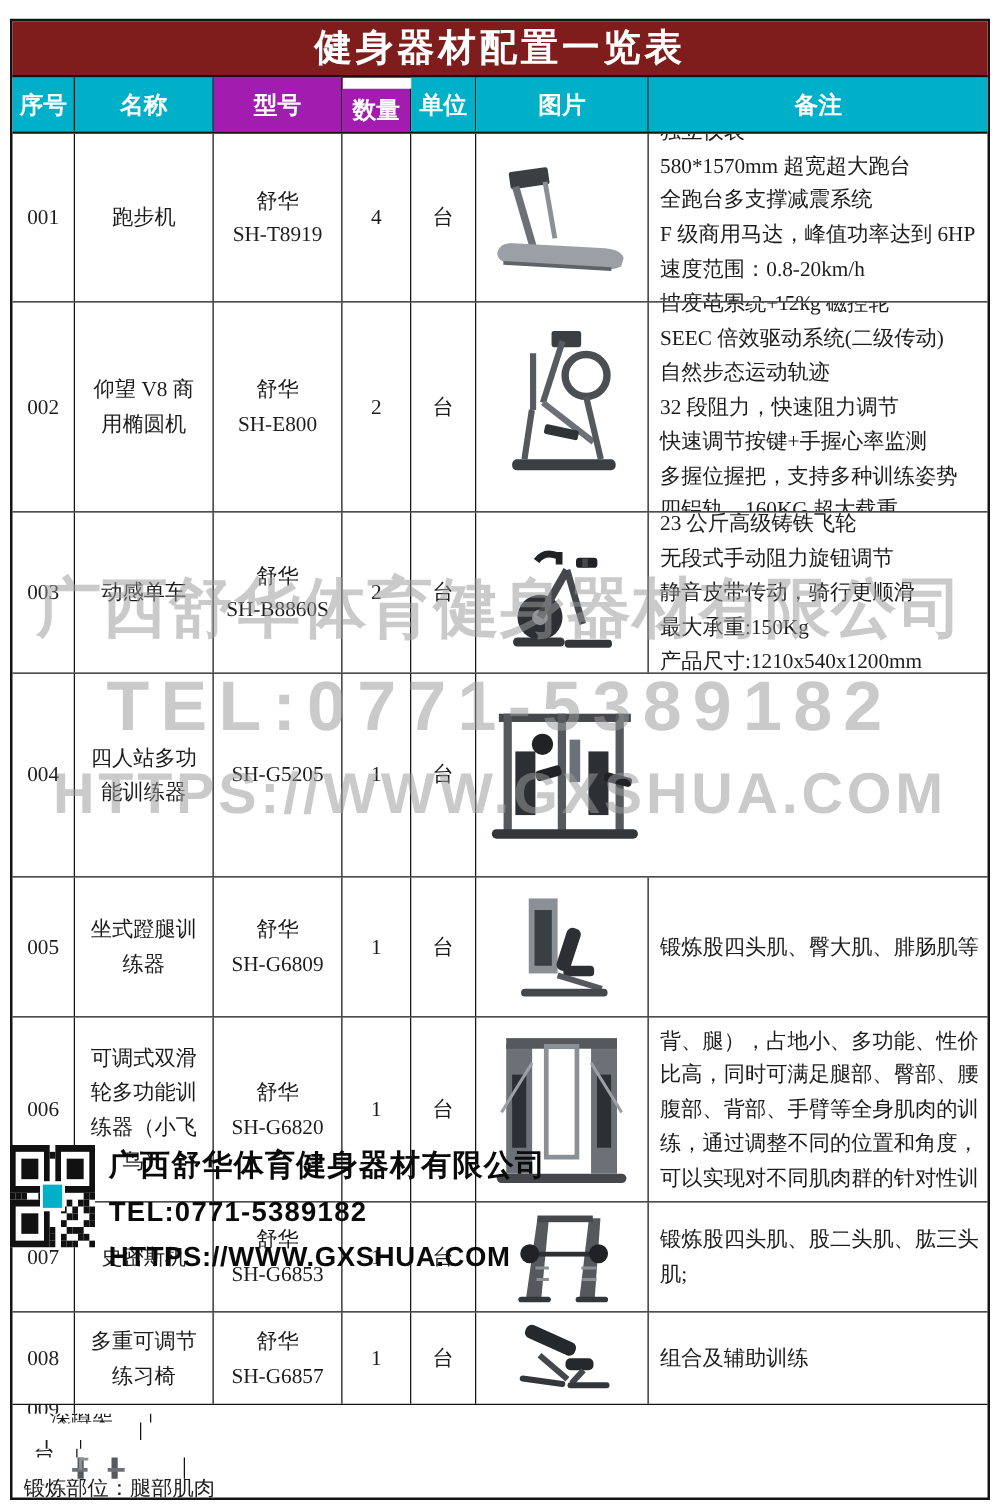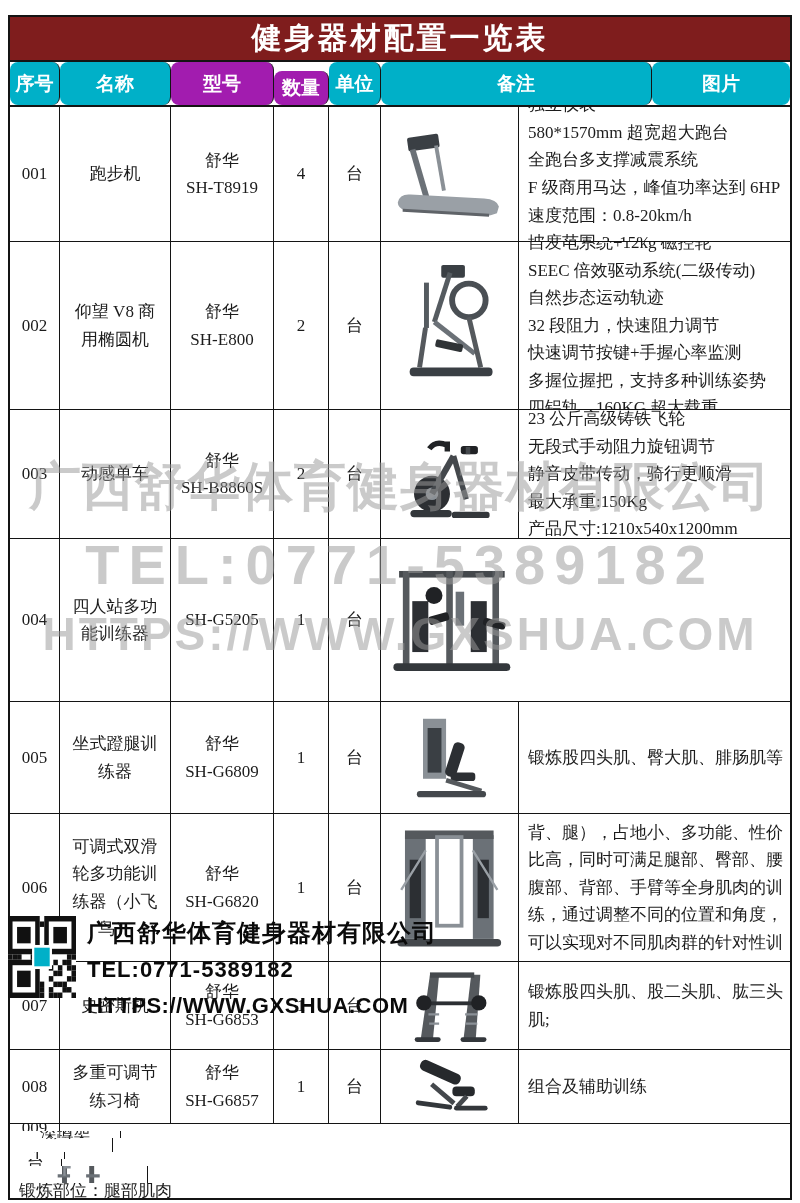--- a/index.html
+++ b/index.html
@@ -8,21 +8,21 @@
 
   
   .tbl{position:absolute;left:8px;top:15px;width:784px;box-sizing:border-box;
        border:2px solid #141414;background:#fff;z-index:1;}
   .title-row{height:45px;display:flex;align-items:center;justify-content:center;
        color:#fff;font-family:"Liberation Sans",sans-serif;font-weight:bold;
        font-size:30px;letter-spacing:3px;border-bottom:2px solid #141414;box-sizing:border-box;}
   .header-row{display:flex;height:45px;border-bottom:2px solid #141414;box-sizing:border-box;}
   .hcell{display:flex;align-items:center;justify-content:center;color:#fff;
        font-family:"Liberation Sans",sans-serif;font-weight:bold;font-size:19px;
-       border-right:1.5px solid #141414;box-sizing:border-box;border-radius:8px;}
+       border-right:1.5px solid #141414;box-sizing:border-box;}
   .hcell:last-child{border-right:none;}
 
   .row{display:flex;border-bottom:1.5px solid #141414;box-sizing:border-box;}
   .row:last-child{border-bottom:none;}
   .cell{display:flex;align-items:center;justify-content:center;text-align:center;
        font-size:17px;color:#1c1c1c;line-height:1.6;border-right:1.5px solid #141414;
        box-sizing:border-box;overflow:hidden;}
   .cell:last-child{border-right:none;}
   .cell.model,.cell.remarks{white-space:pre-line;}
   .cell.name{padding:0 11px;}
@@ -62,22 +62,22 @@
   </div>
 
   <div class="tbl">
     <div class="title-row accent-bg" style="background: #7f1d1d;">健身器材配置一览表</div>
     <div class="header-row">
       <div class="hcell c0 accent-bg" style="background: rgb(0, 176, 200);">序号</div>
       <div class="hcell c1 accent-bg" style="background: rgb(0, 176, 200);">名称</div>
       <div class="hcell c2 accent-bg" style="background: #a21caf;">型号</div>
       <div class="hcell c3 accent-bg" style="background: #a21caf; margin-top: 9px;">数量</div>
       <div class="hcell c4 accent-bg" style="background: rgb(0, 176, 200);">单位</div>
+      <div class="hcell c5 accent-bg" style="background: rgb(0, 176, 200);">图片</div>
       <div class="hcell c6 accent-bg" style="background: rgb(0, 176, 200);">备注</div>
-      <div class="hcell c5 accent-bg" style="background: rgb(0, 176, 200);">图片</div>
     </div>
     <div id="rows">
         <div class="row" style="height: 135px;">
           <div class="cell c0">001</div>
           <div class="cell c1 name">跑步机</div>
           <div class="cell c2 model">舒华
 SH-T8919</div>
           <div class="cell c3">4</div>
           <div class="cell c4">台</div>
           <div class="cell c5 pic">

